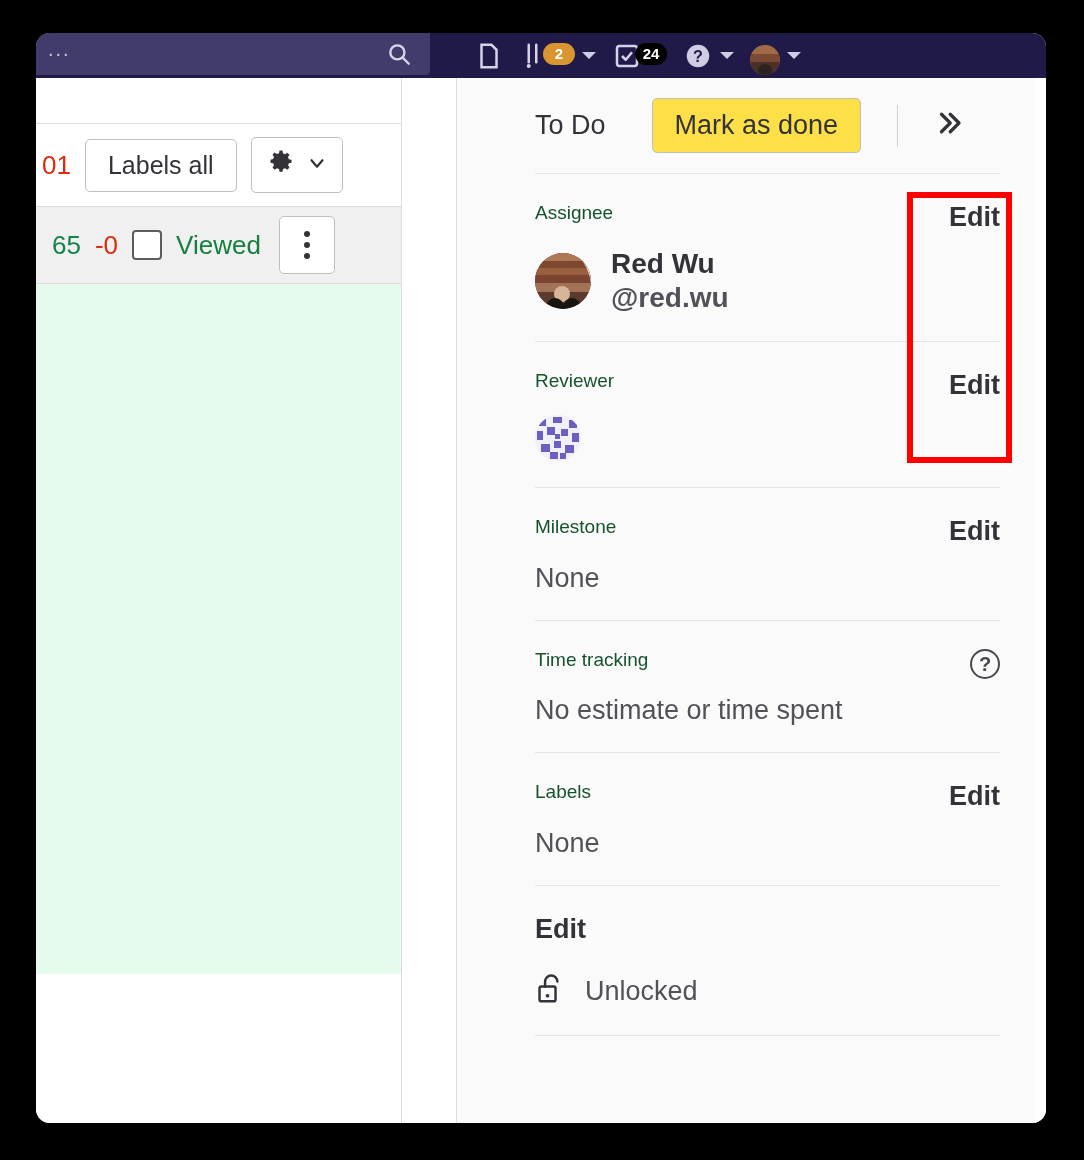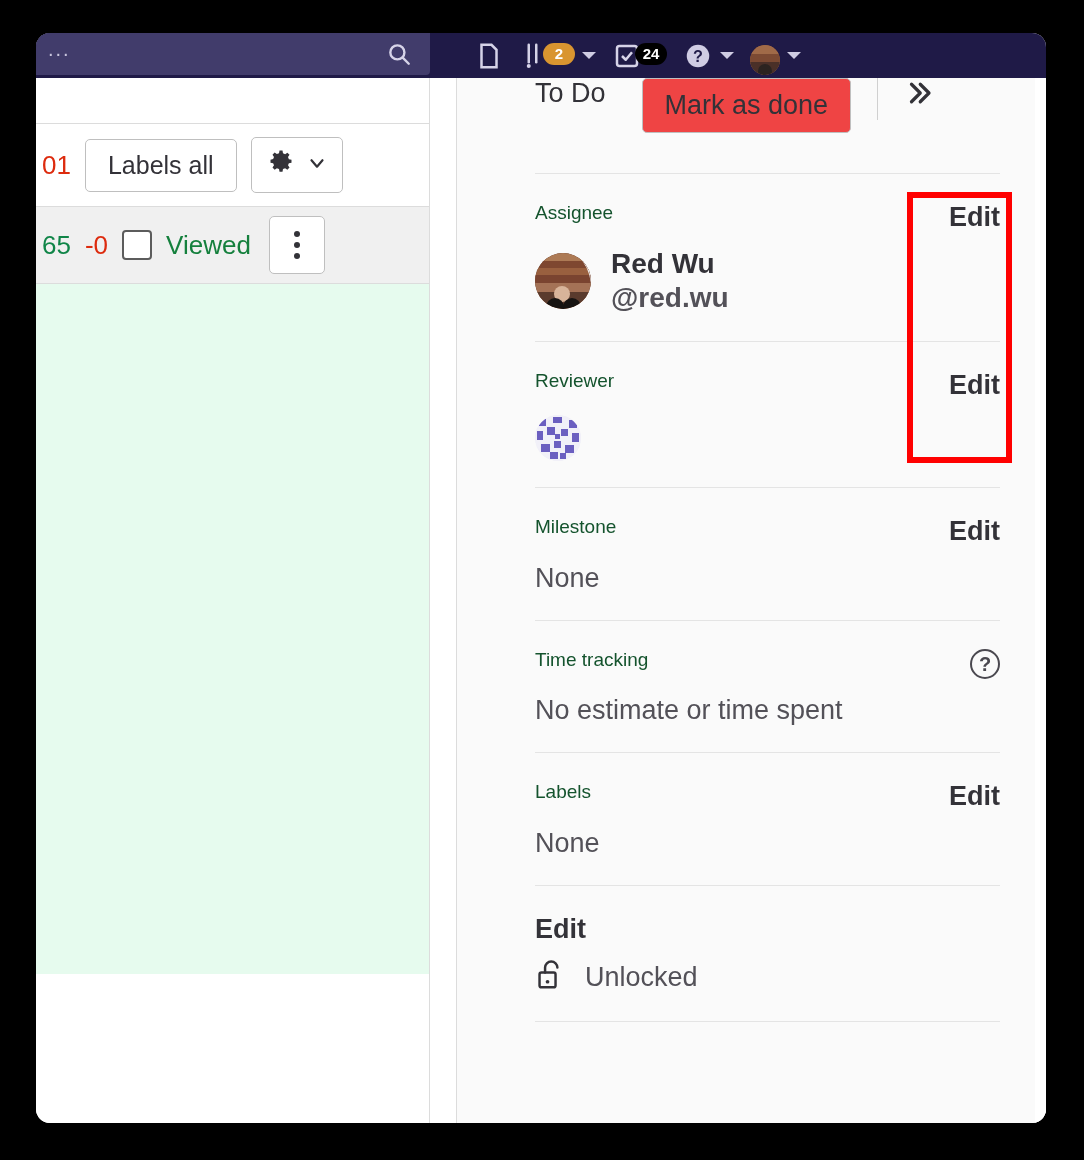--- a/index.html
+++ b/index.html
@@ -114,21 +114,21 @@
     background: #7a4a38;
     position: relative;
     top: 4px;
   }
 
   
   #left-pane {
     position: absolute;
     left: 0;
     top: 45px;
-    width: 394px;
+    width: 366px;
     height: 1045px;
     background: #ffffff;
     border-right: 1px solid #dcdcdc;
     box-sizing: border-box;
   }
   #left-header-blank {
     height: 45px;
     border-bottom: 1px solid #dcdcdc;
     background: #ffffff;
   }
@@ -165,21 +165,21 @@
   }
 
   #file-row {
     height: 78px;
     background: #f0f0f0;
     border-top: 1px solid #dcdcdc;
     border-bottom: 1px solid #dcdcdc;
     display: flex;
     align-items: center;
     gap: 14px;
-    padding-left: 6px;
+    padding-left: 16px;
     box-sizing: border-box;
   }
   .checkbox-sq {
     width: 26px; height: 26px;
     border: 2px solid #5c5c5c;
     border-radius: 4px;
     background: #ffffff;
   }
   .viewed-label { font-size: 26px; color: #15803d; }
   .kebab-btn {
@@ -211,28 +211,28 @@
     border-left: 1px solid #dcdcdc;
     box-sizing: border-box;
     overflow: hidden;
   }
   #sidebar-inner {
     padding: 0 46px 0 78px;
   }
 
   #todo-row {
     display: flex;
-    align-items: flex-start;
+    align-items: center;
     height: 95px;
-    gap: 8px;
+    gap: 18px;
   }
   #todo-label { font-size: 27px; color: #333238; }
   #mark-done-btn {
     border: 1px solid #bfbfbf;
-    background: #ef4444;
+    background: #fde047;
     border-radius: 5px;
     font-size: 27px;
     color: #333238;
     padding: 11px 22px;
     font-family: "Liberation Sans", sans-serif;
     cursor: pointer;
     margin-left: 28px;
   }
   #todo-sep {
     width: 1px; height: 42px; background: #d0d0d0; margin-left: 18px;
@@ -263,21 +263,21 @@
   .user-avatar {
     width: 56px; height: 56px; border-radius: 50%;
     overflow: hidden; flex: none; background: #6b4434;
   }
   .user-text { font-size: 28px; color: #333238; line-height: 1.22; font-weight: bold; }
   .user-handle { color: #535158; }
   .identicon {
     width: 46px; height: 46px; border-radius: 50%;
     overflow: hidden; flex: none; background: #efeef7;
   }
-  .lock-row { display: flex; align-items: center; gap: 20px; margin-top: 14px; }
+  .lock-row { display: flex; align-items: center; gap: 20px; margin-top: 28px; }
   .lock-text { font-size: 27px; color: #535158; }
 
   .help-icon {
     width: 30px; height: 30px;
     border: 2.5px solid #4a484f;
     border-radius: 50%;
     display: flex; align-items: center; justify-content: center;
     font-size: 20px; color: #4a484f; font-weight: bold;
     box-sizing: border-box;
     cursor: pointer;

